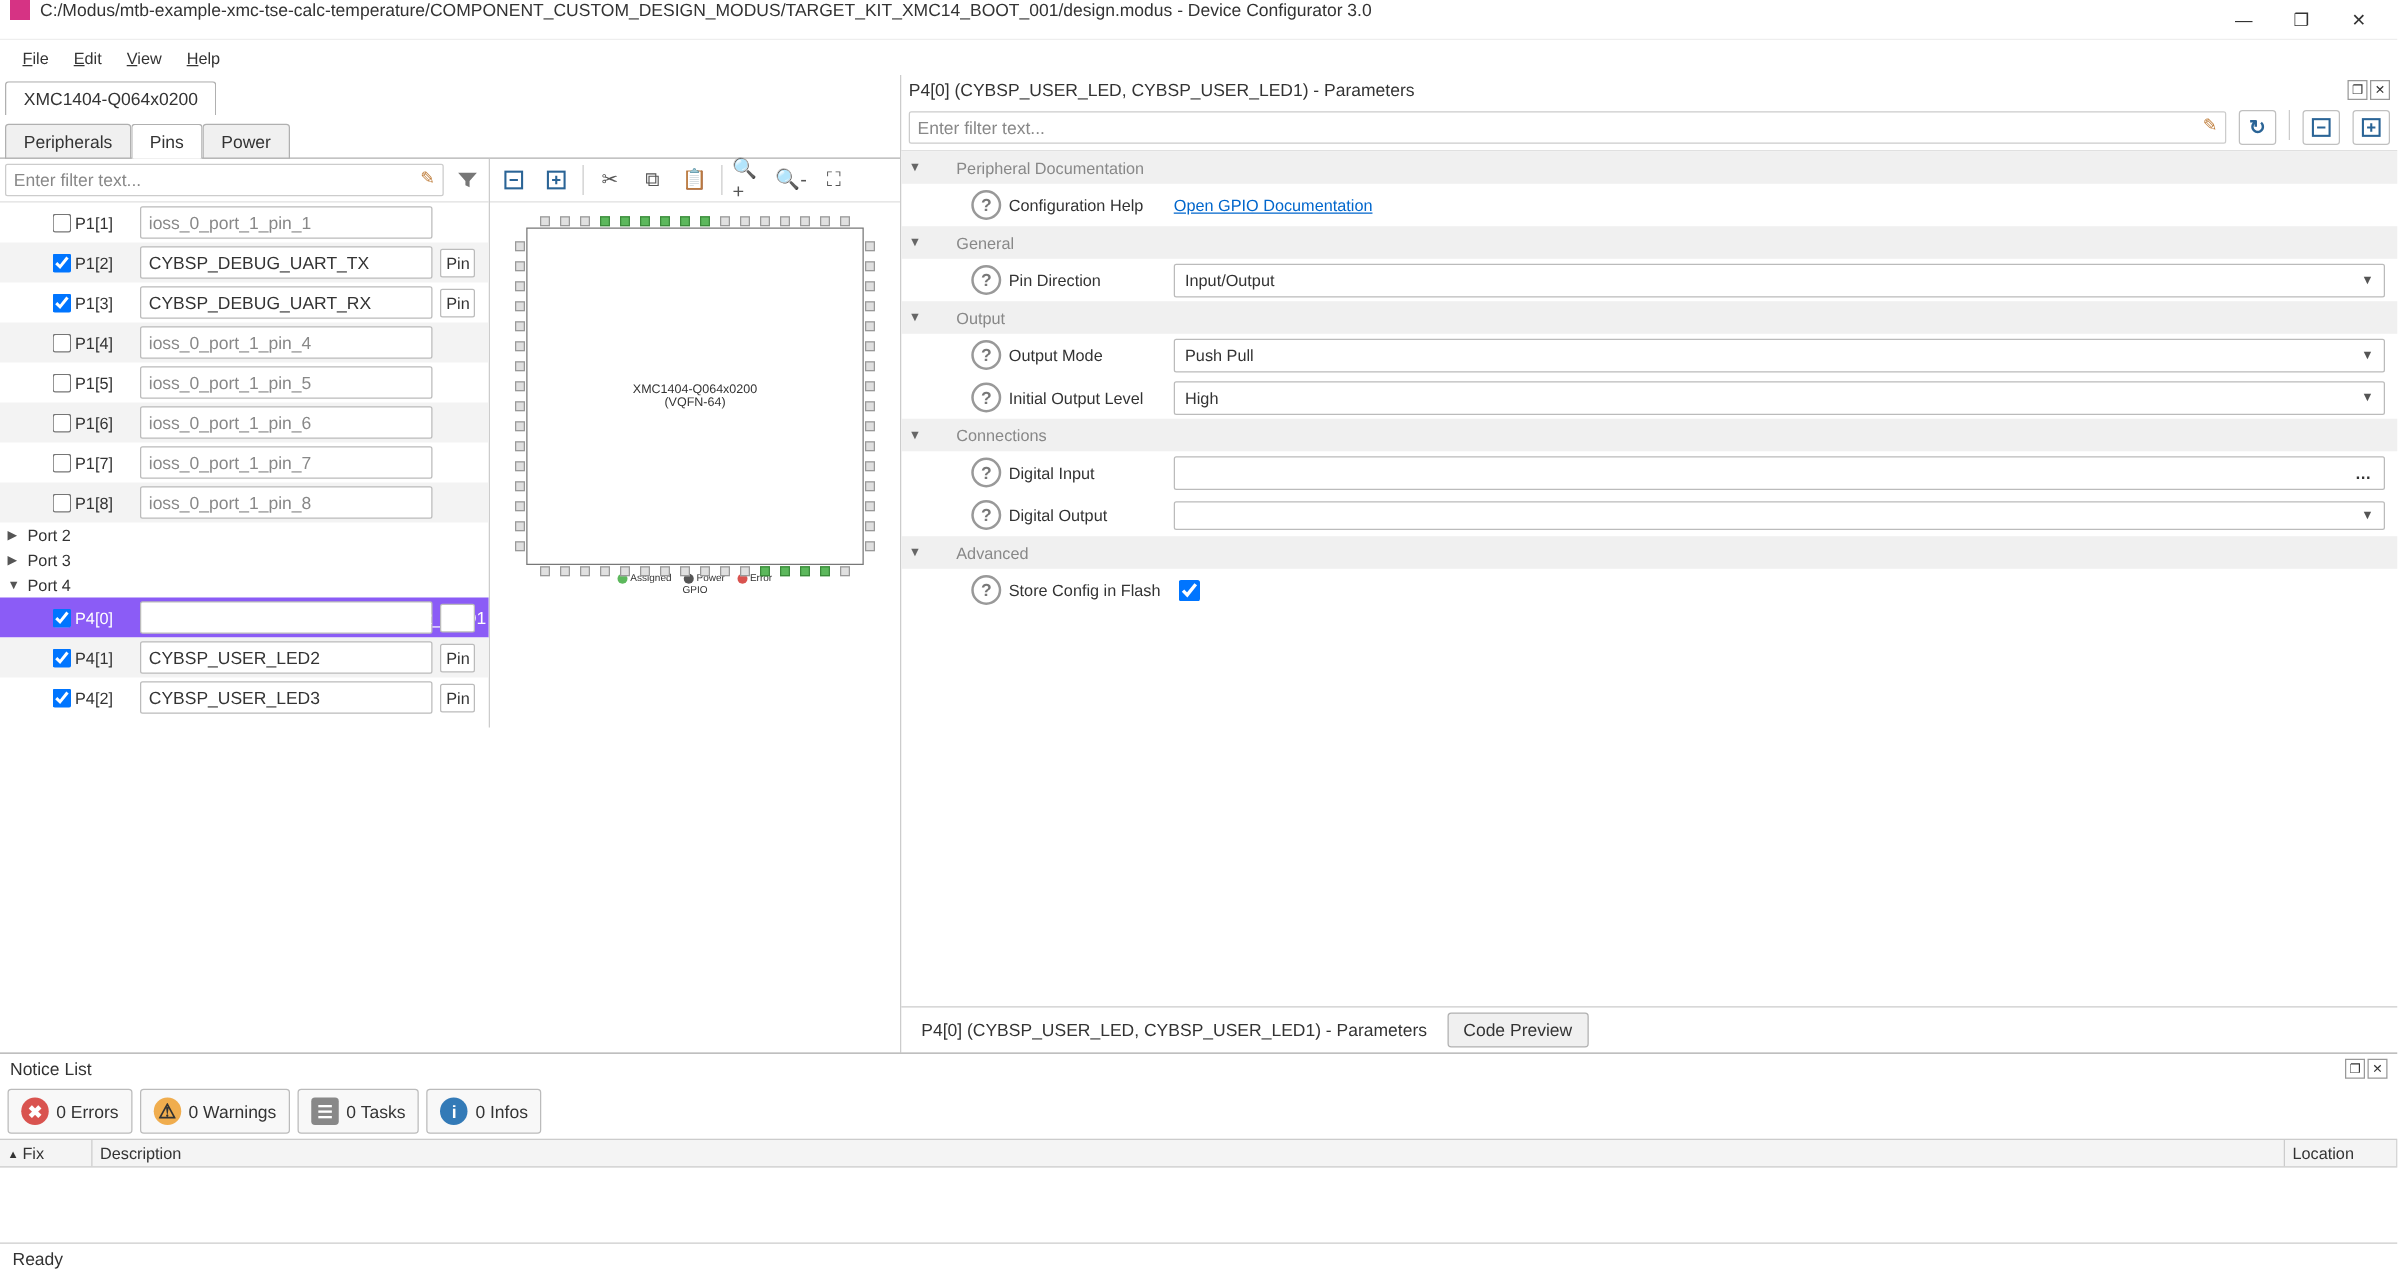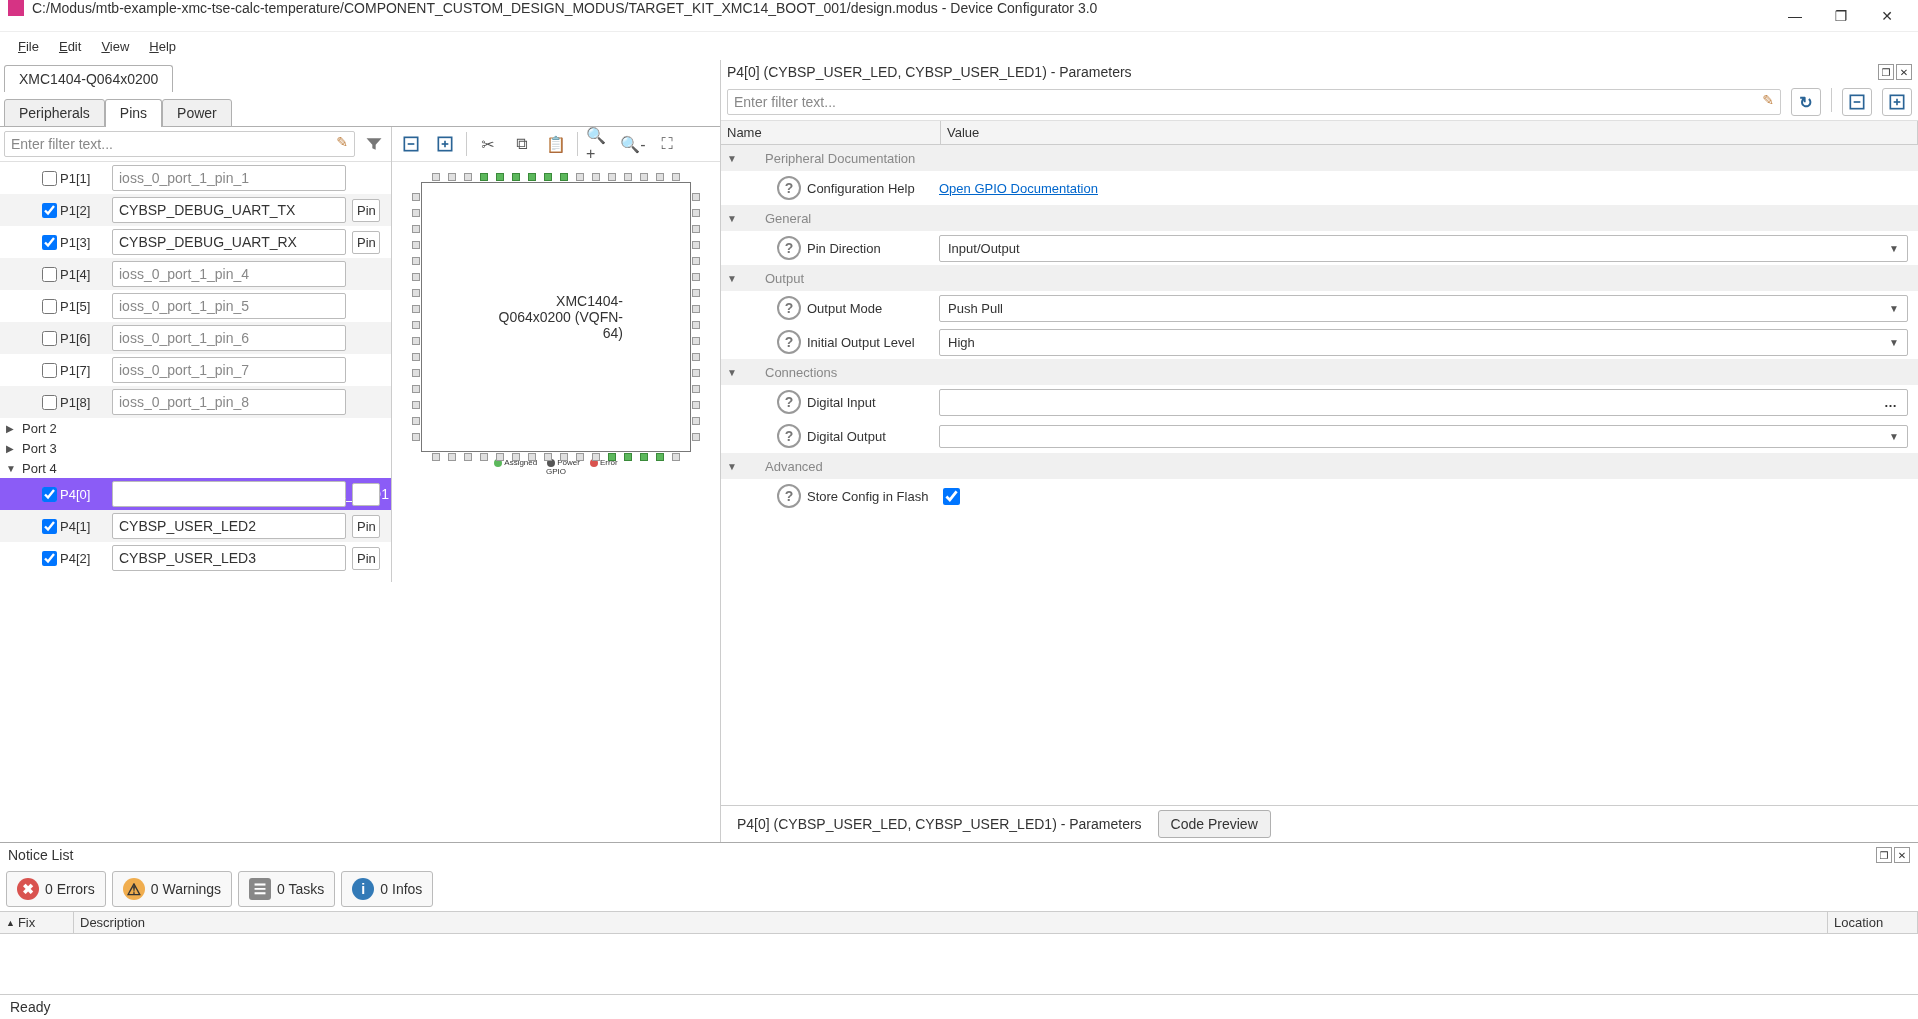--- a/index.html
+++ b/index.html
@@ -40,21 +40,21 @@
 .pin-row .pin-name.placeholder { color:#888; }
 .pin-row.sel .pin-id { color:#fff; }
 .pin-row .pers-cell { width:32px; padding:0 2px; }
 .pin-row .pers-btn { border:1px solid #bbb; border-radius:2px; background:#fff; padding:3px 4px; font-size:13px; width:28px; overflow:hidden; }
 .port-row { display:flex; align-items:center; height:20px; padding-left:6px; }
 .port-row .tri { width:16px; font-size:10px; color:#555; }
 .diagram-pane { flex:1; display:flex; flex-direction:column; }
 .diagram-toolbar { display:flex; gap:8px; padding:4px 6px; align-items:center; border-bottom:1px solid #e0e0e0; }
 .diagram-body { flex:1; display:flex; justify-content:center; align-items:flex-start; padding-top:20px; }
 .chip { width:270px; height:270px; border:1px solid #777; position:relative; background:#fff; }
-.chip-label { position:absolute; top:50%; left:50%; transform:translate(-50%,-50%); font-size:14px; color:#333;text-align:right; }
+.chip-label { position:absolute; top:50%; left:50%; transform:translate(-50%,-50%); font-size:10px; color:#333; }
 .chip-pin { position:absolute; width:8px; height:8px; background:#e0e0e0; border:1px solid #999; }
 .chip-pin.green { background:#5cb85c; border-color:#3a8a3a; }
 .legend { text-align:center; font-size:8px; margin-top:6px; display:flex; gap:10px; justify-content:center; }
 .legend .dot { width:8px; height:8px; display:inline-block; border-radius:50%; vertical-align:middle; margin-right:2px; }
 .right-col { flex:1; display:flex; flex-direction:column; border-left:1px solid #ccc; }
 .param-title-row { display:flex; align-items:center; padding:4px 6px; font-size:14px; }
 .param-title { flex:1; }
 .panel-icons { display:flex; gap:2px; }
 .panel-icon { width:16px; height:16px; border:1px solid #999; font-size:10px; display:flex; align-items:center; justify-content:center; }
 .right-subrow { display:flex; align-items:center; padding:4px 6px; gap:10px; border-bottom:1px solid #e0e0e0; }
@@ -407,24 +407,20 @@
             </div>
           <div class="action-btn">
               <svg class="iconsvg" viewBox="0 0 24 24">
                 <rect x="4" y="4" width="16" height="16" fill="none" stroke="#2a6496" stroke-width="2"></rect>
                 <line x1="8" y1="12" x2="16" y2="12" stroke="#2a6496" stroke-width="2"></line>
                 <line x1="12" y1="8" x2="12" y2="16" stroke="#2a6496" stroke-width="2"></line>
               </svg>
             </div>
         </div>
       </div>
-      <div class="param-header">
-        <div class="pcol-name">Name</div>
-        <div class="pcol-val">Value</div>
-      </div>
       <div class="param-body" id="param-body">
           <div class="group-row">
             <span class="tri">▼</span>
             <span class="gname">Peripheral Documentation</span>
           </div>
           <div class="prop-row">
             <div class="indent"></div>
             <div class="help">?</div>
             <div class="pname">Configuration Help</div>
             <div class="pval"><a href="#" class="link">Open GPIO Documentation</a></div>

